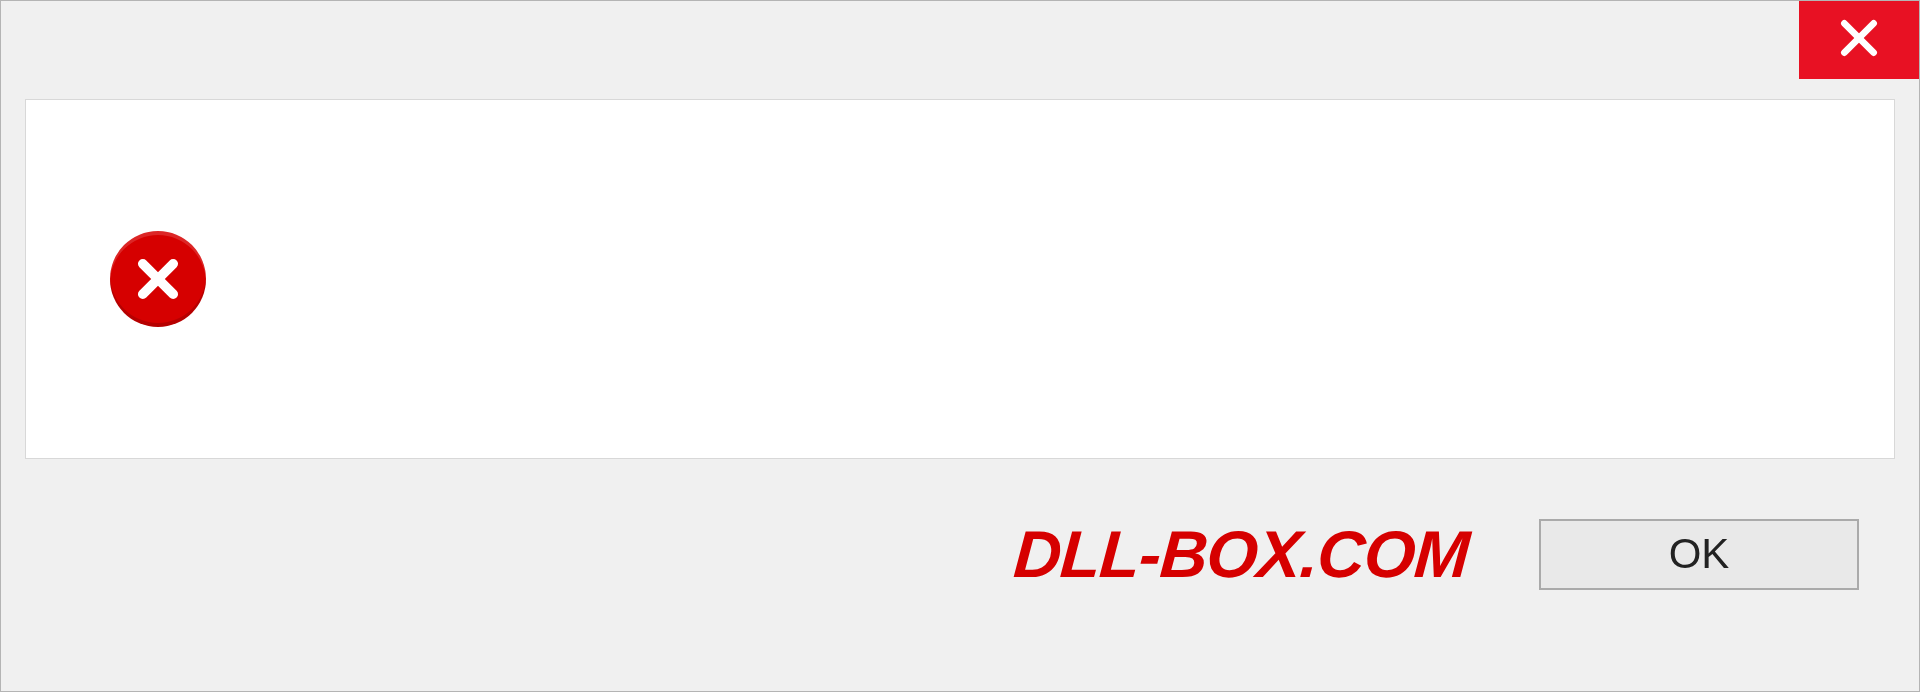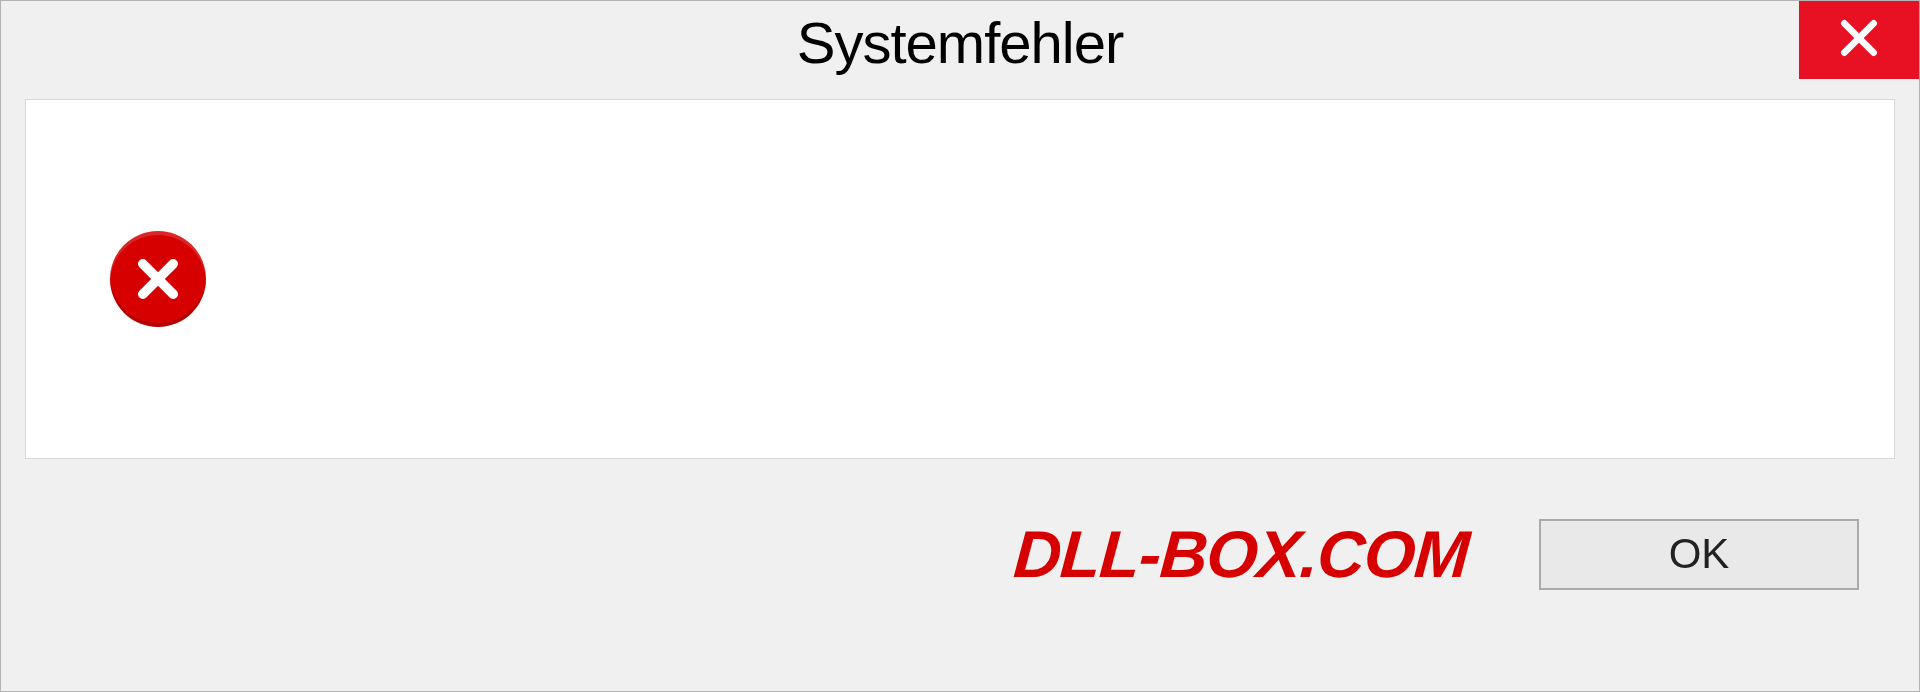--- a/index.html
+++ b/index.html
@@ -111,21 +111,20 @@
       cursor: pointer;
       font-family: inherit;
     }
   </style>
 </head>
 <body>
 
 <div class="dialog">
 
   <div class="titlebar">
-    <div class="titlebar-title">Systemfehler</div>
     <div class="close-btn">
       <span>
         <svg viewBox="0 0 24 24" fill="none" stroke="#ffffff" stroke-width="3.6" stroke-linecap="round">
           <line x1="4" y1="4" x2="20" y2="20"></line>
           <line x1="20" y1="4" x2="4" y2="20"></line>
         </svg>
       </span>
     </div>
   </div>
 

